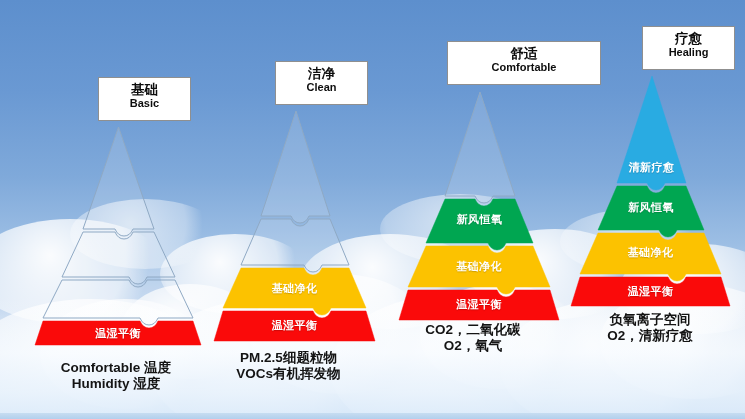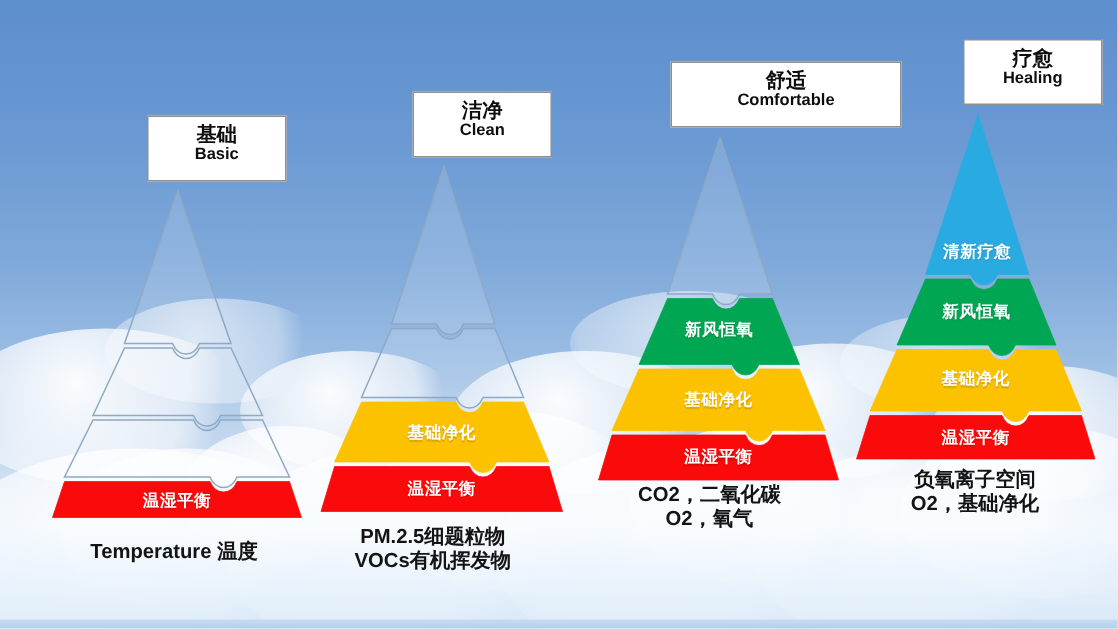--- a/index.html
+++ b/index.html
@@ -80,21 +80,22 @@
       <path d="M67,232 L99,232 Q102,239 108,239 Q114,239 117,232 L138,232 L159,277 L131,277 Q128,284 122,284 Q116,284 113,277 L46,277 Z" fill="#ffffff" fill-opacity="0.14" stroke="#8fa9c4" stroke-width="1"></path>
 
       <path d="M46,280 L113,280 Q116,287 122,287 Q128,287 131,280 L159,280 L177,318 L142,318 Q139,325 133,325 Q127,325 124,318 L27,318 Z" fill="#ffffff" fill-opacity="0.14" stroke="#8fa9c4" stroke-width="1"></path>
 
       <path d="M27,321 L124,321 Q127,328 133,328 Q139,328 142,321 L177,321 L185,345 L19,345 Z" fill="#fa0a0a" stroke="#fa0a0a" stroke-width="0.5"></path>
     </svg>
 
     <div class="bandlabel" style="left:19px;top:326px;width:166px;">温湿平衡</div>
 
     <div class="caption" style="left:0px;top:360px;width:200px;">
-      <div>Temperature 温度</div>
+      <div>Comfortable 温度</div>
+      <div>Humidity 湿度</div>
     </div>
   </div>
 
   <div class="pyr" style="left:185px;top:0px;width:205px;height:419px;">
     <div class="titlebox" style="left:58px;top:61px;width:93px;height:44px;">
       <span class="cn">洁净</span>
       <span class="en">Clean</span>
     </div>
 
     <svg class="svgwrap" width="205" height="419" viewBox="0 0 205 419">
@@ -149,17 +150,17 @@
       <path d="M25,277 L113,277 Q116,284 122,284 Q128,284 131,277 L166,277 L175,306 L16,306 Z" fill="#fa0a0a" stroke="#fa0a0a" stroke-width="0.5"></path>
     </svg>
 
     <div class="bandlabel" style="left:62px;top:160px;width:69px;">清新疗愈</div>
     <div class="bandlabel" style="left:43px;top:200px;width:106px;">新风恒氧</div>
     <div class="bandlabel" style="left:25px;top:245px;width:141px;">基础净化</div>
     <div class="bandlabel" style="left:16px;top:284px;width:159px;">温湿平衡</div>
 
     <div class="caption" style="left:0px;top:312px;width:190px;">
       <div>负氧离子空间</div>
-      <div>O2，基础净化</div>
+      <div>O2，清新疗愈</div>
     </div>
   </div>
 
 </div>
 
 </body></html>

